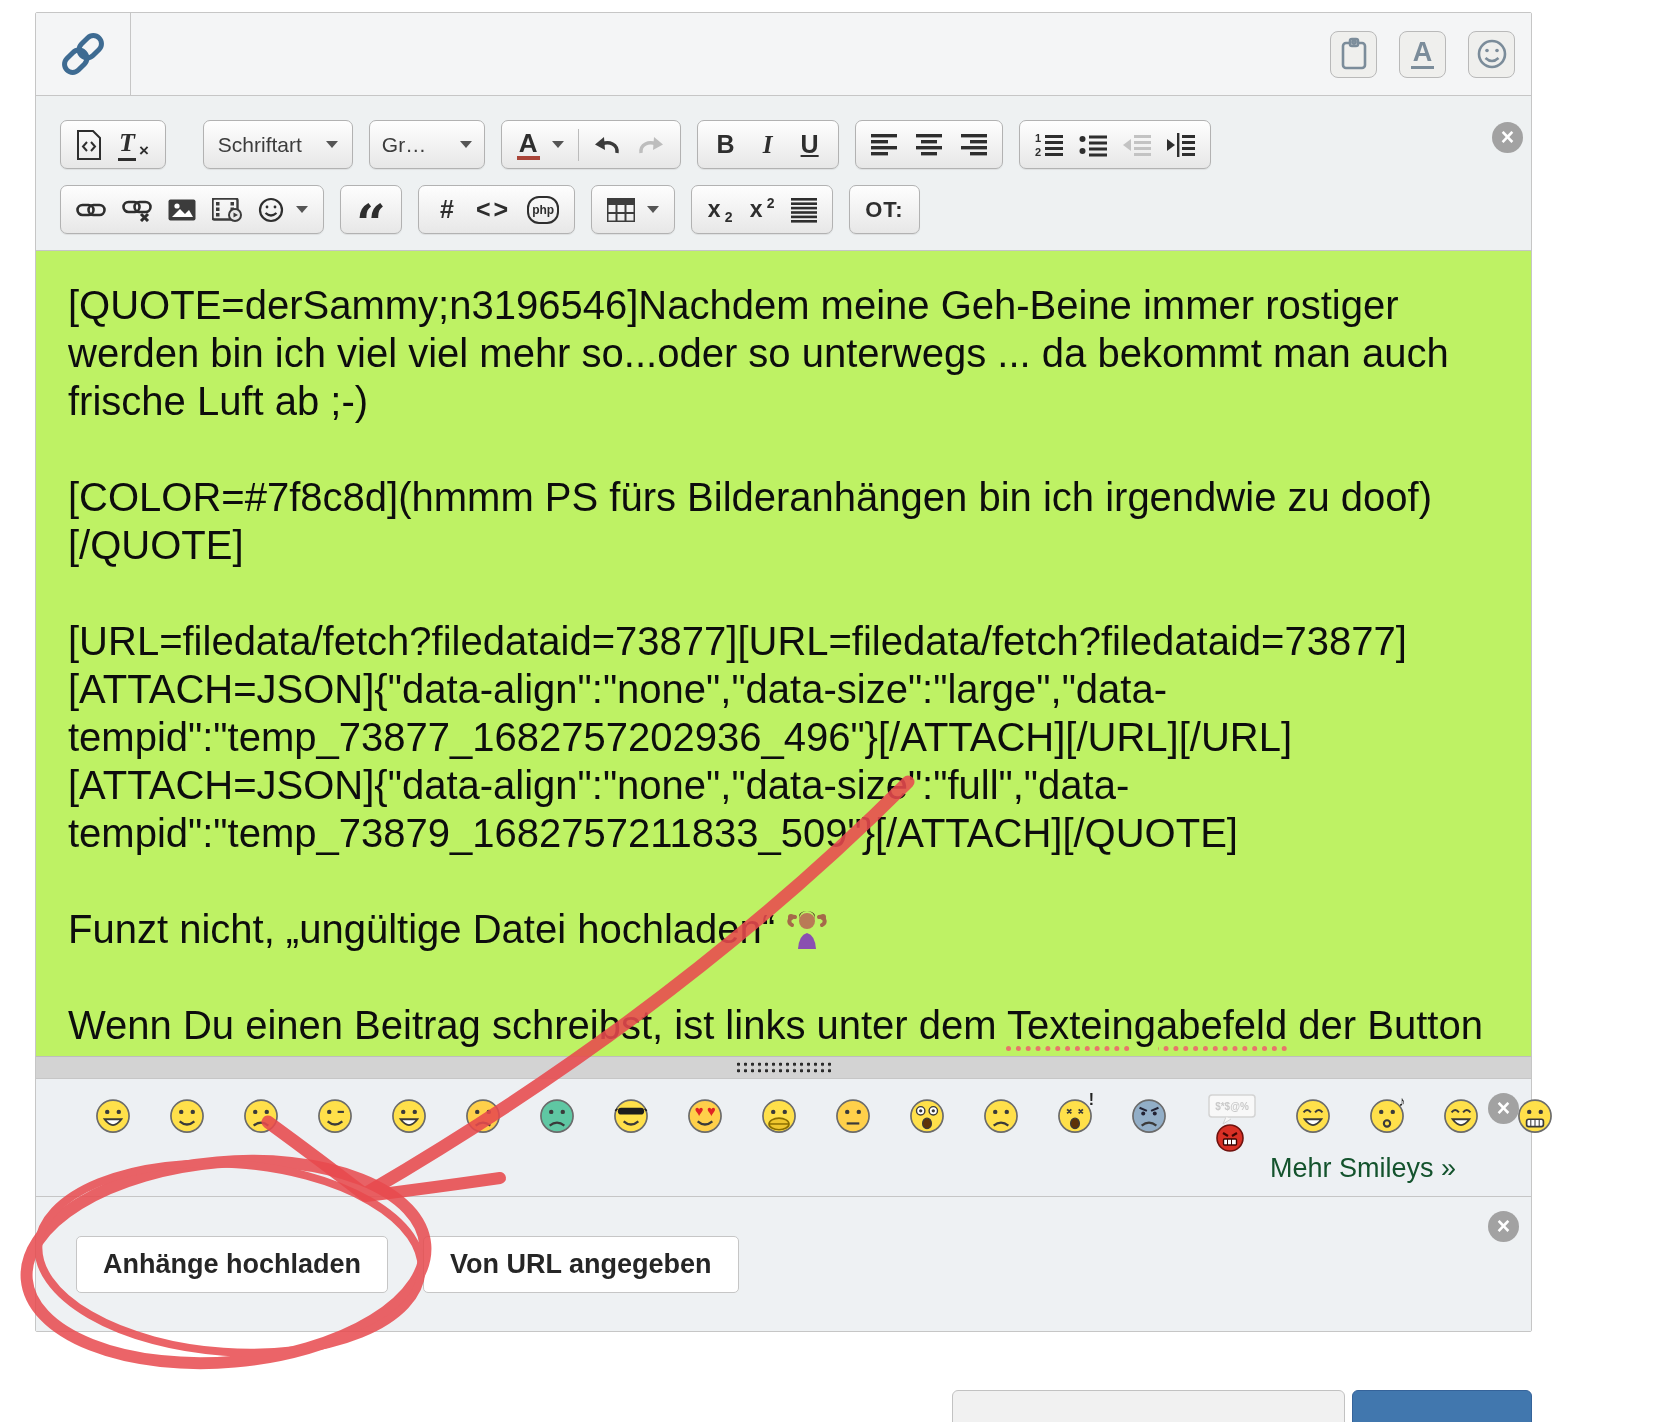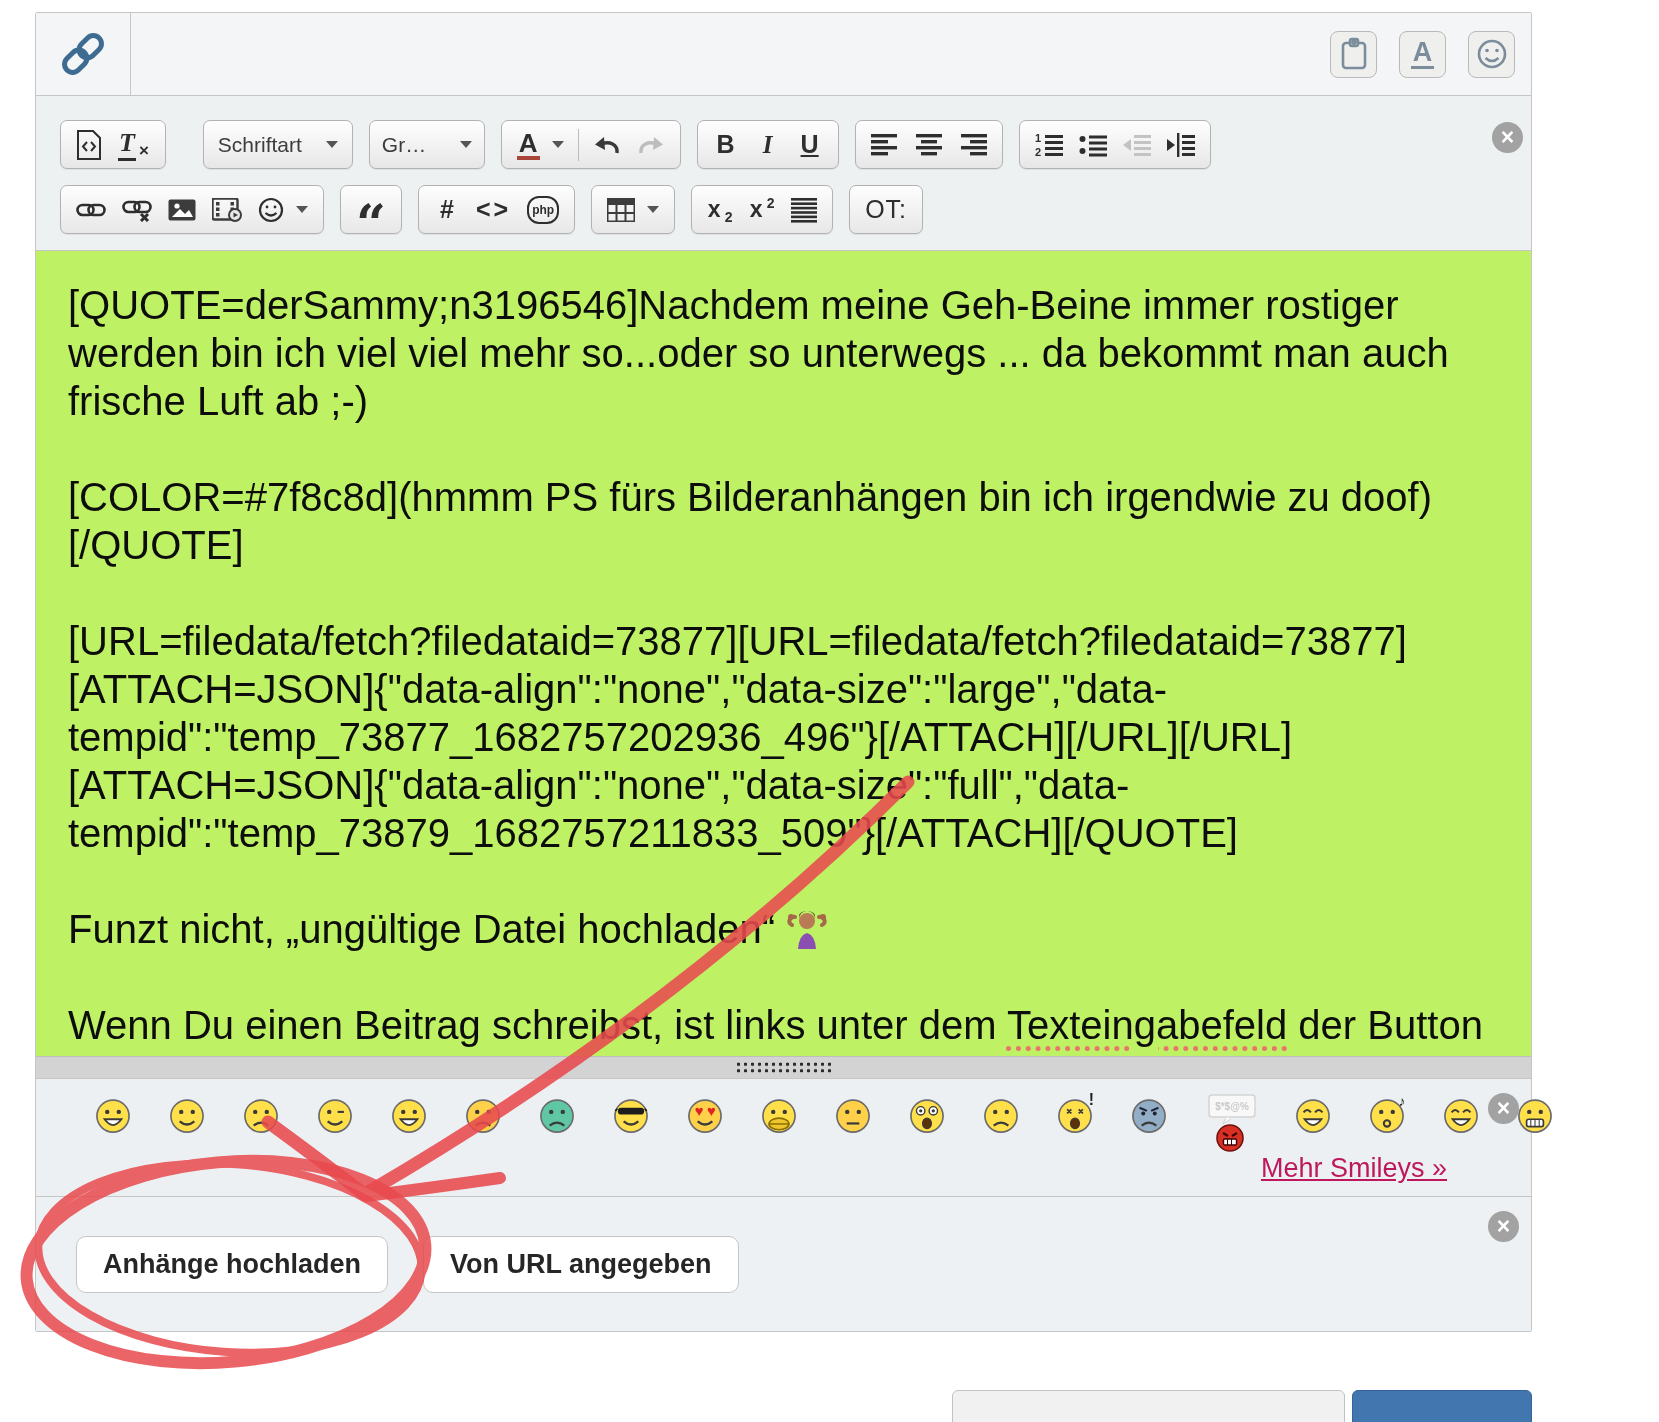--- a/index.html
+++ b/index.html
@@ -22,21 +22,21 @@
   .tbbtn{min-width:42px;height:41px;display:flex;align-items:center;justify-content:center;font-size:25px;color:#2e2e2e;padding:0 8px;cursor:pointer;gap:4px}
   .tbbtn.txt{font-weight:bold}
   .tbbtn.disabled,.tbbtn.disabled svg{color:#bdbdbd}
   .caret{width:0;height:0;border-left:6px solid transparent;border-right:6px solid transparent;border-top:7px solid #555;margin-left:8px}
   .vdiv{width:1px;height:32px;background:#bbb;margin:0 6px}
   .ddlabel{font-size:21px;color:#3c3c3c;font-weight:normal}
   .tx-ico i{font-family:"Liberation Serif",serif;font-weight:bold;font-size:26px;border-bottom:3px solid #2e2e2e;padding:0 1px}
   .tx-ico .xx{font-size:17px;font-weight:bold;position:relative;top:6px;left:-1px}
   .quote-glyph{font-family:"DejaVu Serif",serif;font-size:52px;font-weight:bold;line-height:10px;position:relative;top:14px}
   .php-ico{border:2px solid #2e2e2e;border-radius:12px;font-size:12px;font-weight:bold;padding:6px 3px;line-height:1}
-  .ot-ico{font-size:25px;font-weight:normal;letter-spacing:1px}
+  .ot-ico{font-size:22px;font-weight:bold;letter-spacing:1px}
   .u-deco{text-decoration:underline}
   .colorA{font-weight:bold;font-size:26px;border-bottom:4px solid #a94438;line-height:1;padding:0 2px}
   .subsup{font-weight:bold;font-size:23px}
   .subsup small{font-size:14px;font-weight:bold}
 
   .closebtn{position:absolute;width:31px;height:31px;border-radius:50%;background:#a2a2a2;color:#fff;display:flex;align-items:center;justify-content:center;font-size:23px;font-weight:bold;cursor:pointer;line-height:1}
 
   
   .content{height:805px;padding:30px 42px 0 32px;font-size:40px;line-height:48px;color:#0d0d0d;overflow:hidden;word-wrap:break-word;background:#bef264}
   .content p{margin-bottom:48px}
@@ -44,25 +44,25 @@
   .inline-emoji{display:inline-block;vertical-align:-8px}
 
   
   .resizebar{height:22px;background:#d3d3d3;border-top:1px solid #bdbdbd;display:flex;align-items:center;justify-content:center;cursor:row-resize}
   .griphandle{width:98px;height:13px;background-image:radial-gradient(circle,#2b2b2b 1.7px,transparent 1.9px);background-size:7px 6.5px}
 
   
   .smileypanel{background:#edf0f3;border-top:1px solid #c6c6c6;height:118px;position:relative;padding:14px 0 0 58px}
   .smiley-row{display:flex;align-items:flex-start;gap:36px}
   .smiley{display:inline-flex;cursor:pointer}
-  .more-link{position:absolute;right:84px;bottom:12px;color:#be185d;text-decoration:underline;font-size:27px;cursor:pointer}
+  .more-link{position:absolute;right:75px;bottom:12px;color:#14532d;font-size:27px;cursor:pointer}
 
   
   .attachpanel{background:#eef1f3;height:135px;position:relative;display:flex;align-items:center;gap:35px;padding-left:40px;border-top:1px solid #c6c6c6}
-  .attachbtn{background:#fff;border:1px solid #c6c6c6;border-radius:10px;font-weight:bold;font-size:27px;color:#262626;padding:12px 26px;cursor:pointer;font-family:"Liberation Sans",sans-serif}
+  .attachbtn{background:#fff;border:1px solid #c6c6c6;border-radius:5px;font-weight:bold;font-size:27px;color:#262626;padding:12px 26px;cursor:pointer;font-family:"Liberation Sans",sans-serif}
 
   
   .partial-gray{position:absolute;left:952px;top:1390px;width:393px;height:60px;background:#f1f1f1;border:1px solid #c2c2c2;border-radius:6px;cursor:pointer}
   .partial-blue{position:absolute;left:1352px;top:1390px;width:180px;height:60px;background:#4177ae;border:1px solid #35639a;border-radius:6px;cursor:pointer}
 
   
   .anno-overlay{position:absolute;left:0;top:0;width:1659px;height:1422px;pointer-events:none;z-index:60}
 
   svg{display:block}
 </style>

